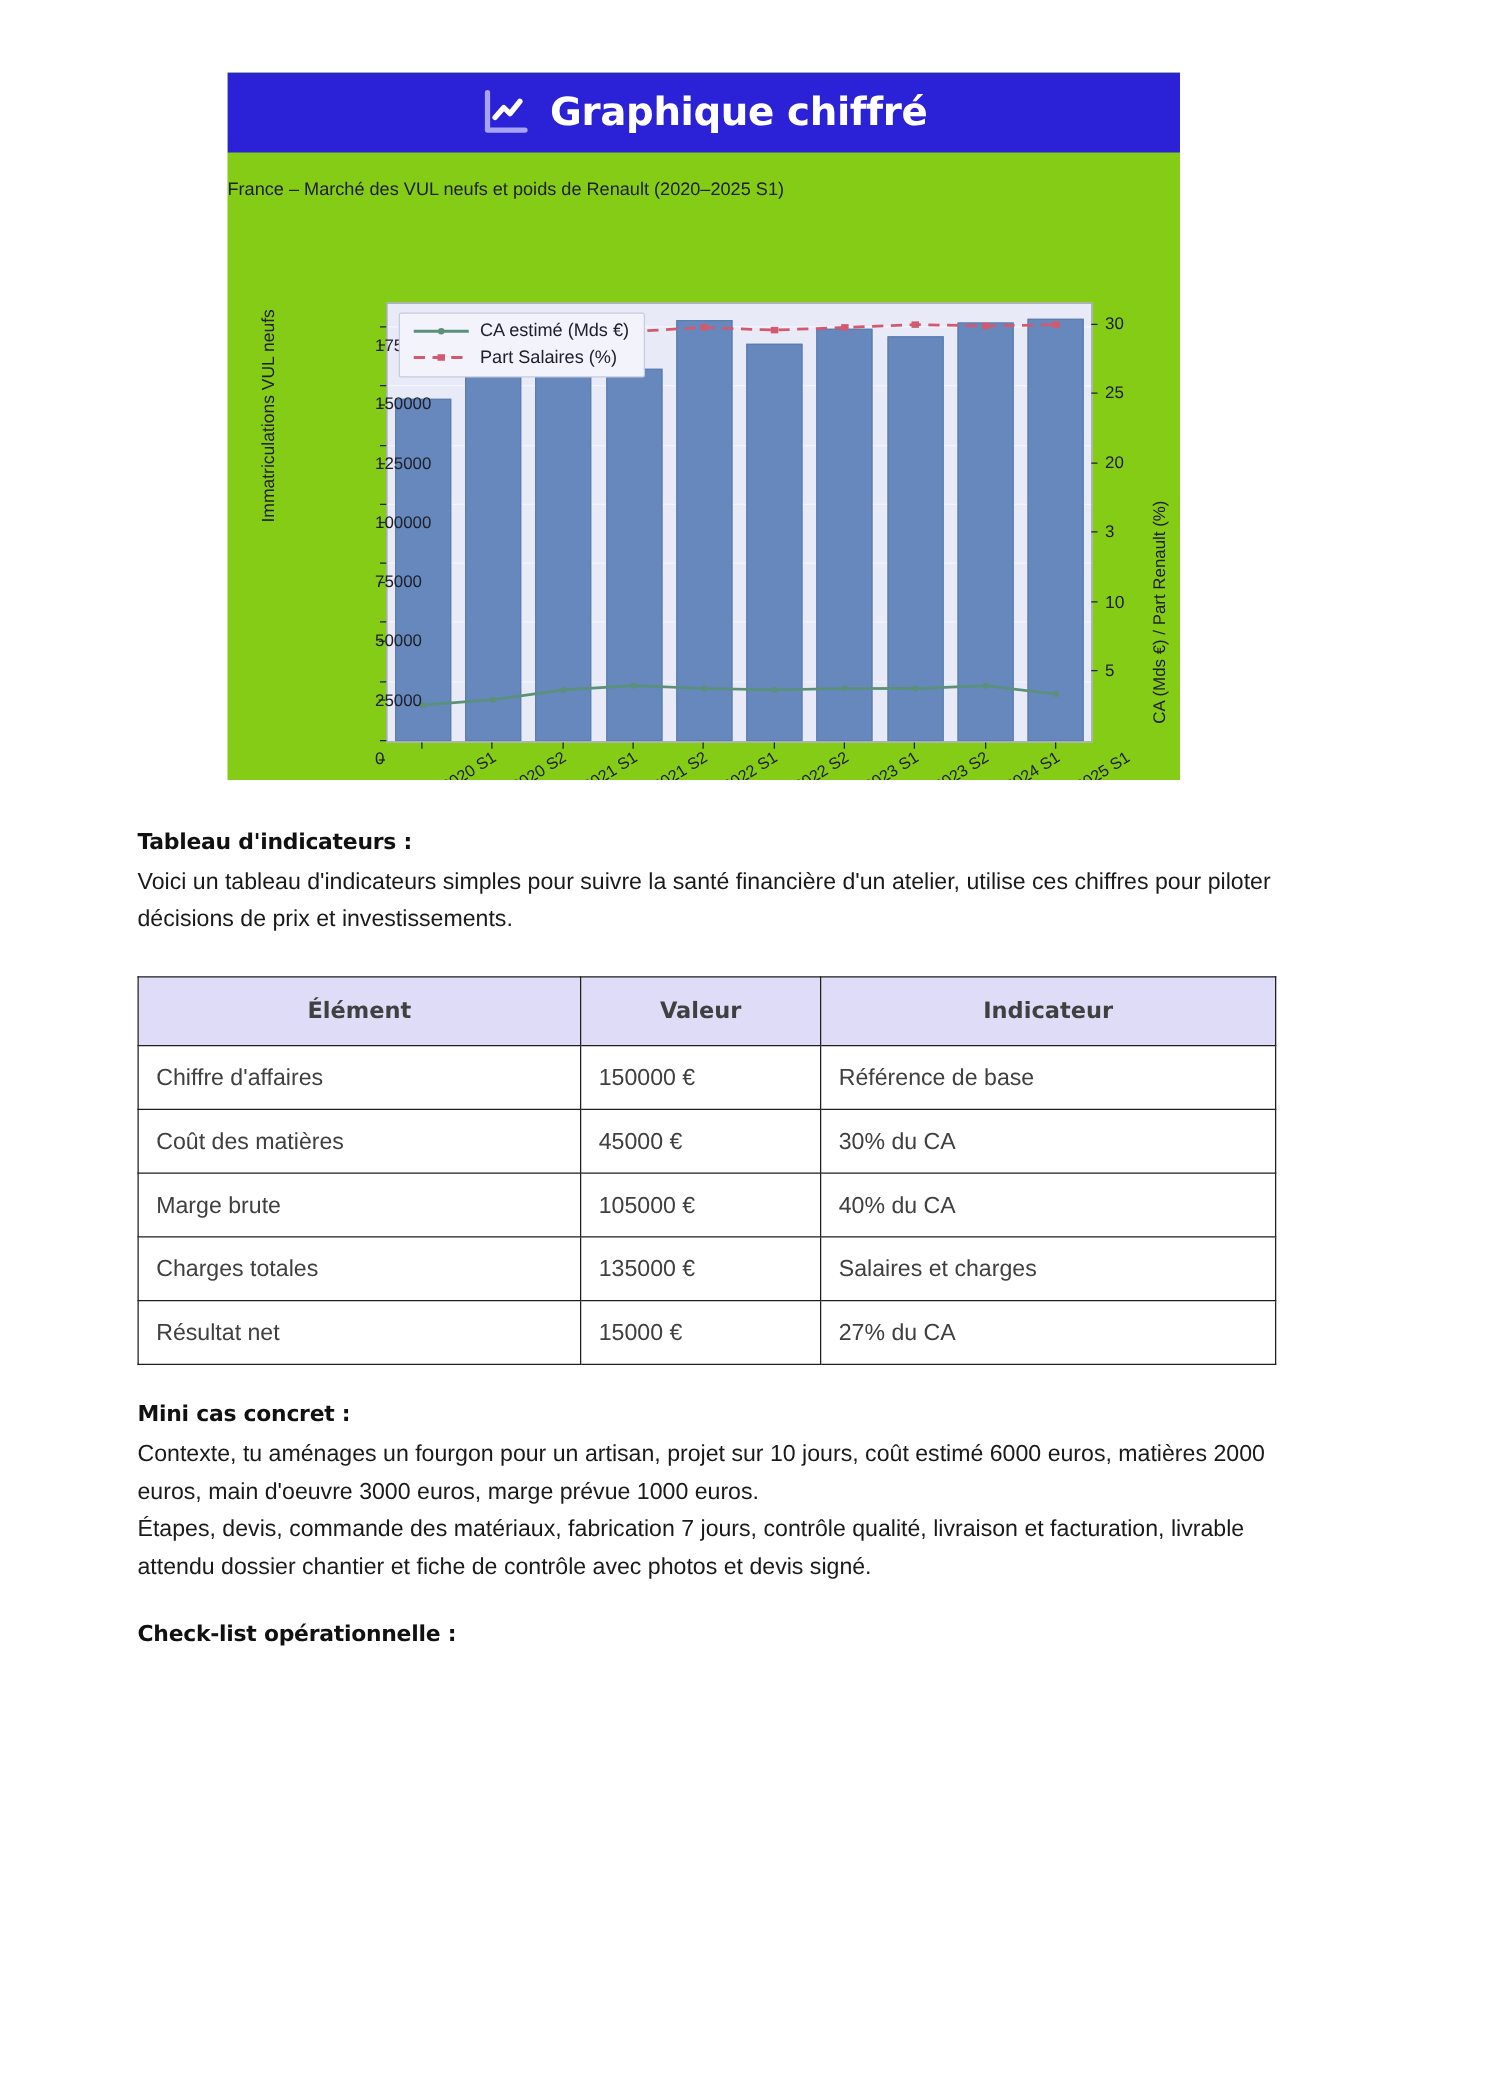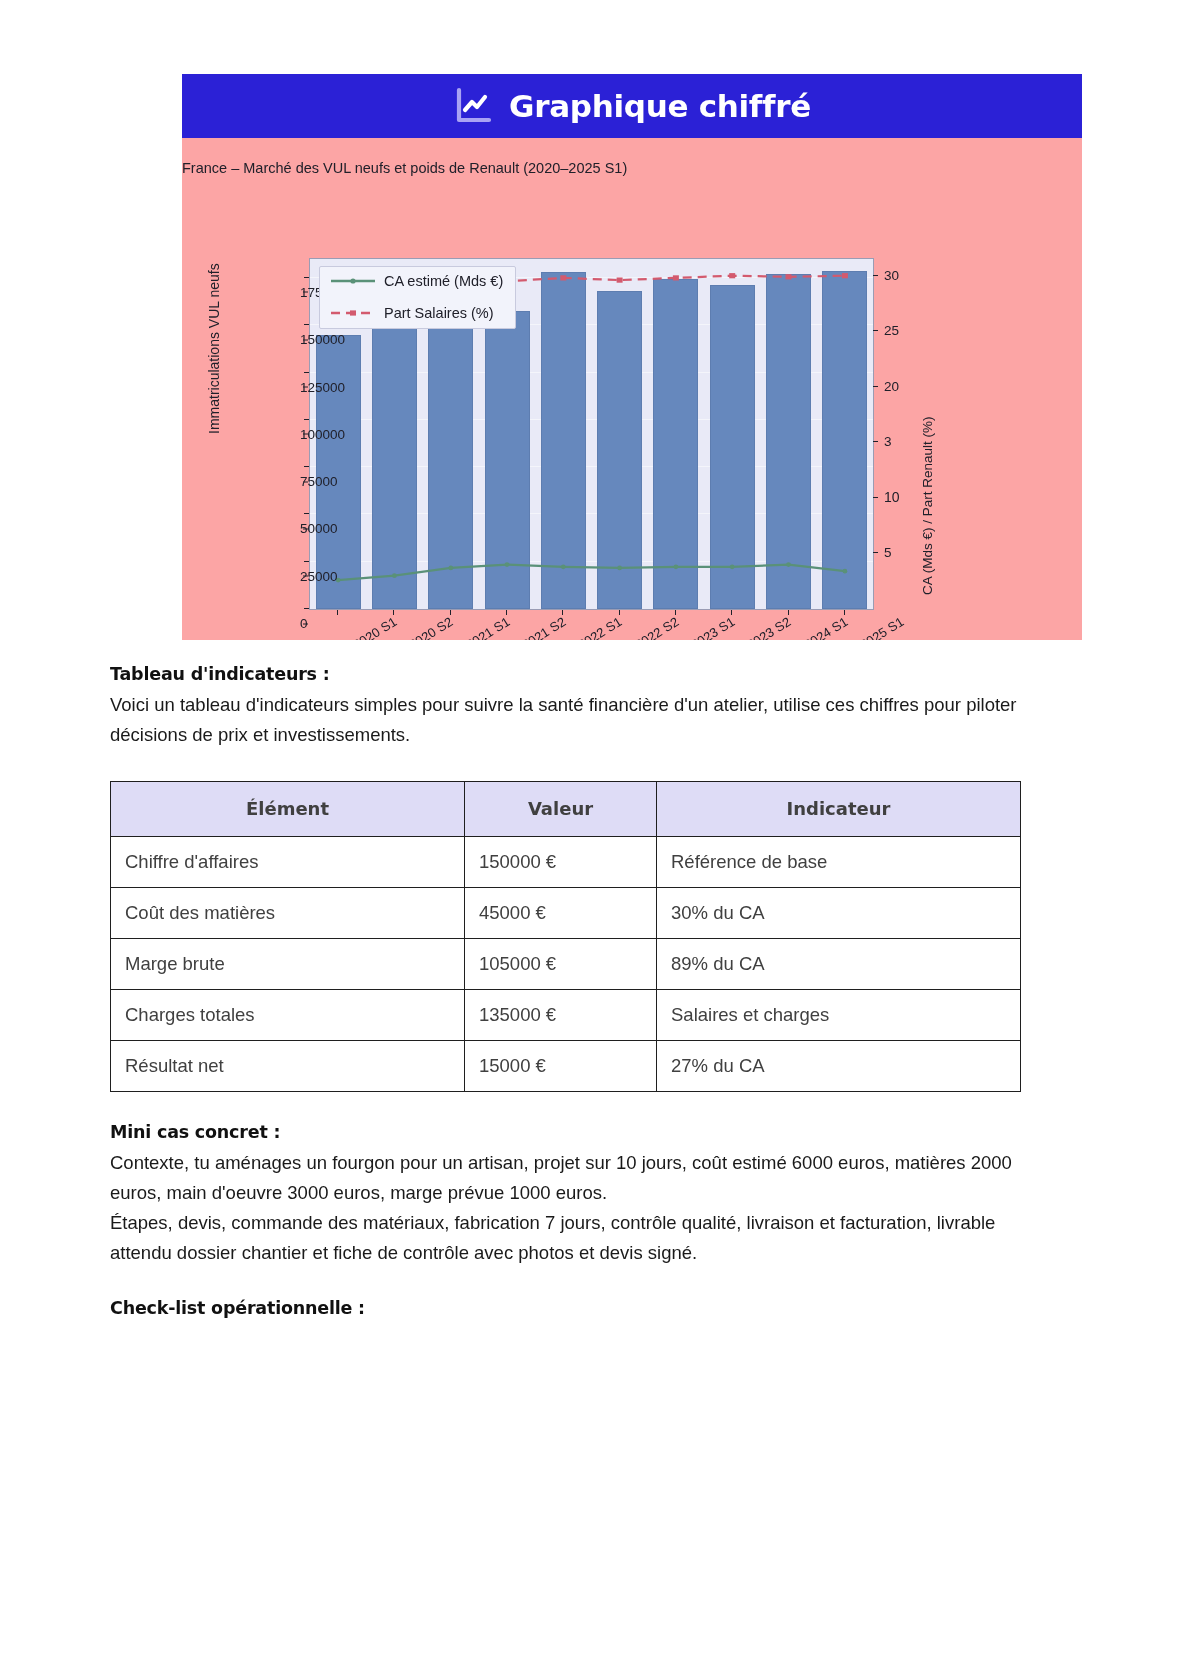--- a/index.html
+++ b/index.html
@@ -13,24 +13,24 @@
     font-family: "Liberation Sans", sans-serif;
     color: #141414;
     position: relative;
     overflow: hidden;
   }
 
   
   .chart-card {
     position: absolute;
     left: 182px;
-    top: 74px;
-    width: 900px;
+    top: 58px;
+    width: 762px;
     height: 566px;
-    background: #fca5a5;
+    background: #84cc16;
     overflow: hidden;
   }
   .chart-header {
     height: 64px;
     background: #2b21d6;
     display: flex;
     align-items: center;
     justify-content: center;
     gap: 16px;
   }
@@ -162,21 +162,21 @@
   .legend {
     position: absolute;
     left: 137px;
     top: 128px;
     background: #f2f3fb;
     border: 1px solid #c8cade;
     border-radius: 2px;
     padding: 6px 12px 7px 10px;
     display: flex;
     flex-direction: column;
-    gap: 16px;
+    gap: 5px;
     z-index: 5;
   }
   .legend-row {
     display: flex;
     align-items: center;
     gap: 8px;
   }
   .legend-swatch { width: 46px; height: 14px; flex: none; display:block; }
   .legend-text { font-size: 14.5px; color: #20202a; white-space: nowrap; }
 
@@ -416,21 +416,21 @@
           <td>Référence de base</td>
         </tr>
         <tr>
           <td>Coût des matières</td>
           <td>45000 €</td>
           <td>30% du CA</td>
         </tr>
         <tr>
           <td>Marge brute</td>
           <td>105000 €</td>
-          <td>89% du CA</td>
+          <td>40% du CA</td>
         </tr>
         <tr>
           <td>Charges totales</td>
           <td>135000 €</td>
           <td>Salaires et charges</td>
         </tr>
         <tr>
           <td>Résultat net</td>
           <td>15000 €</td>
           <td>27% du CA</td>

